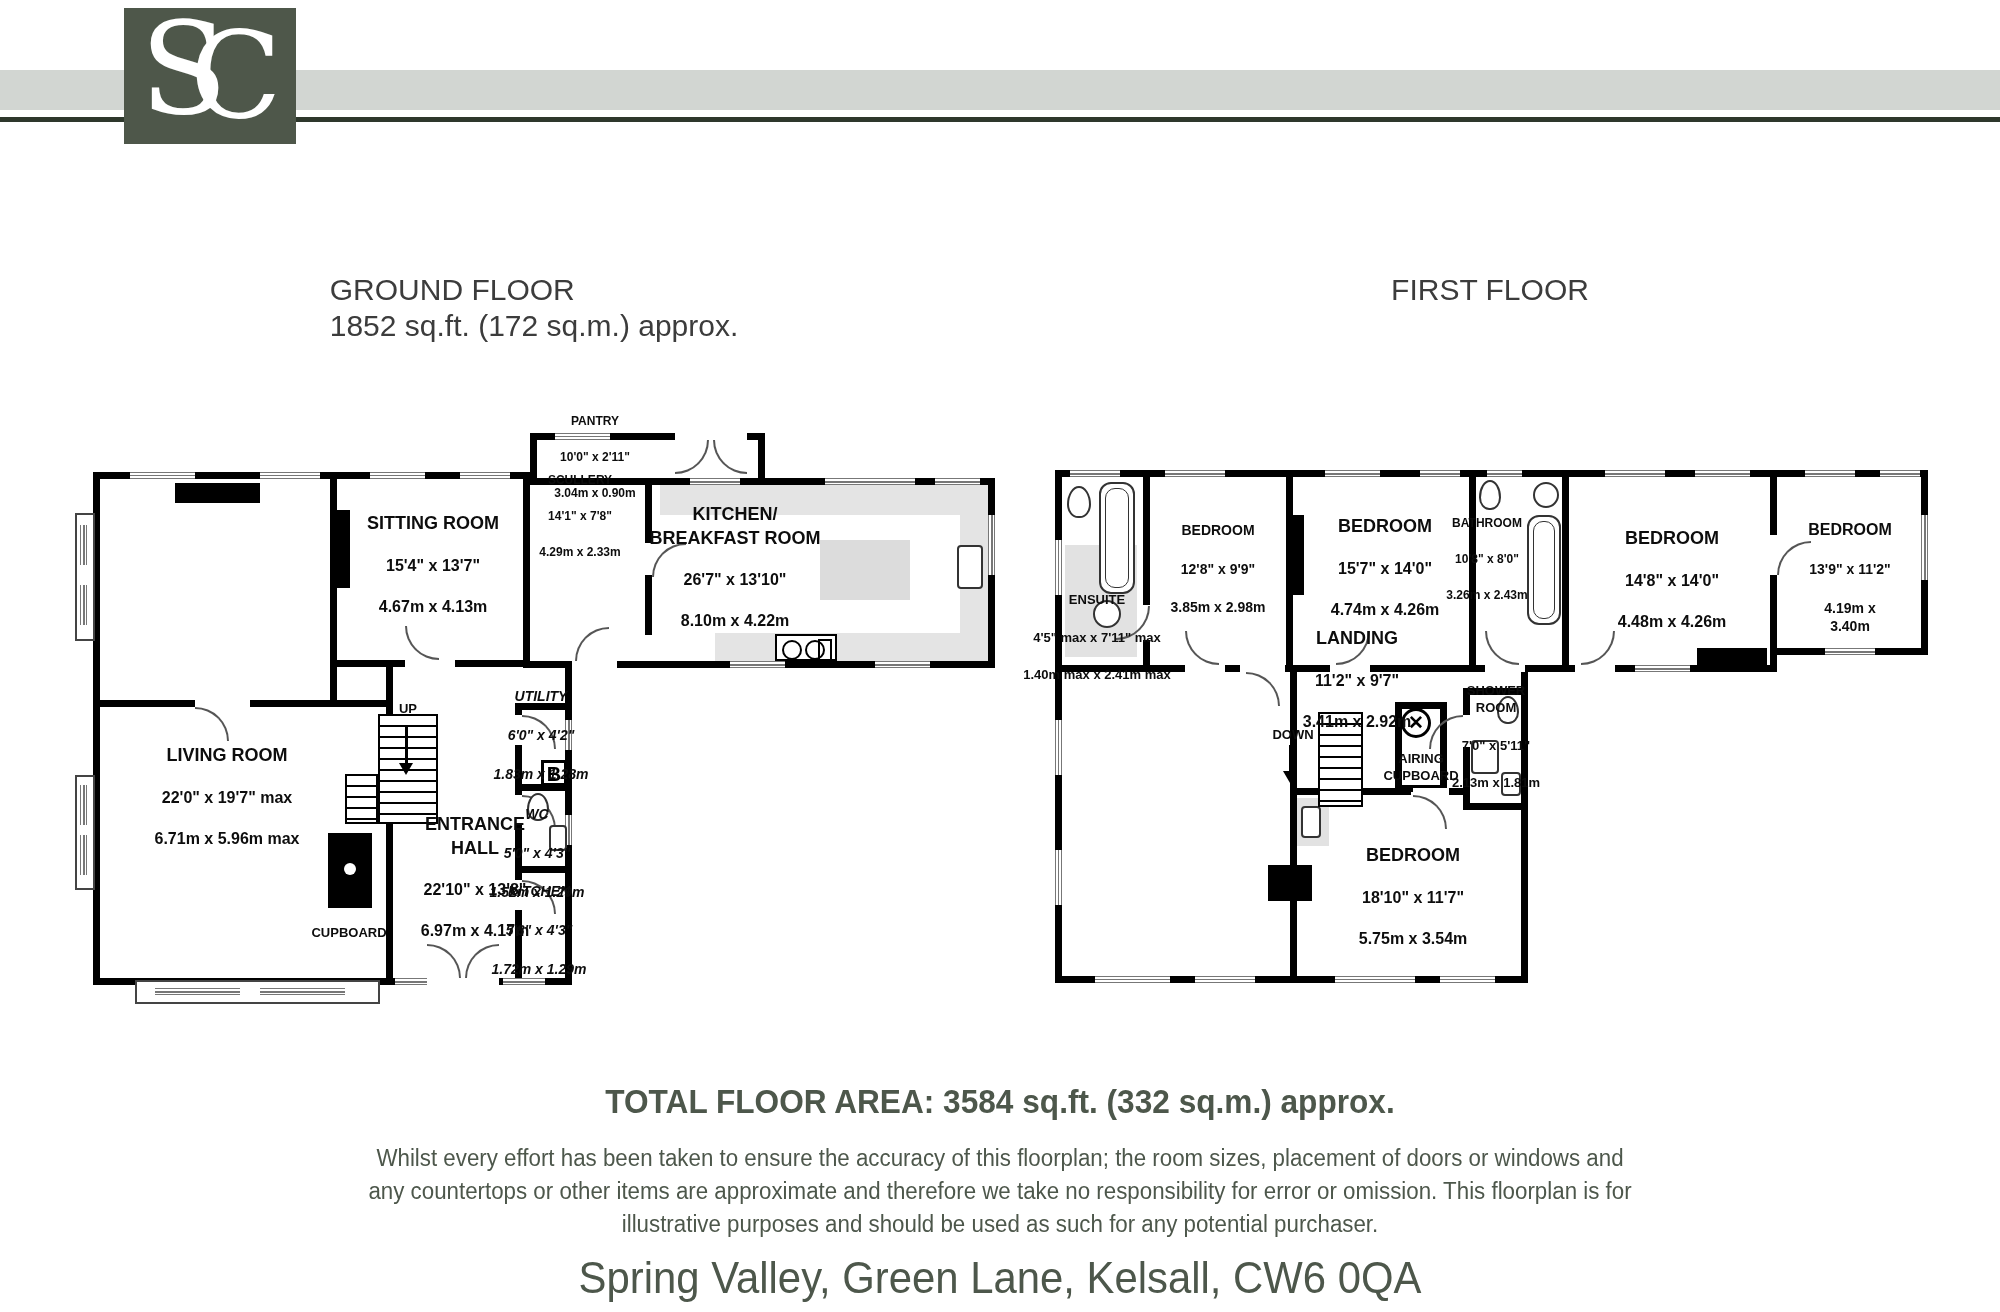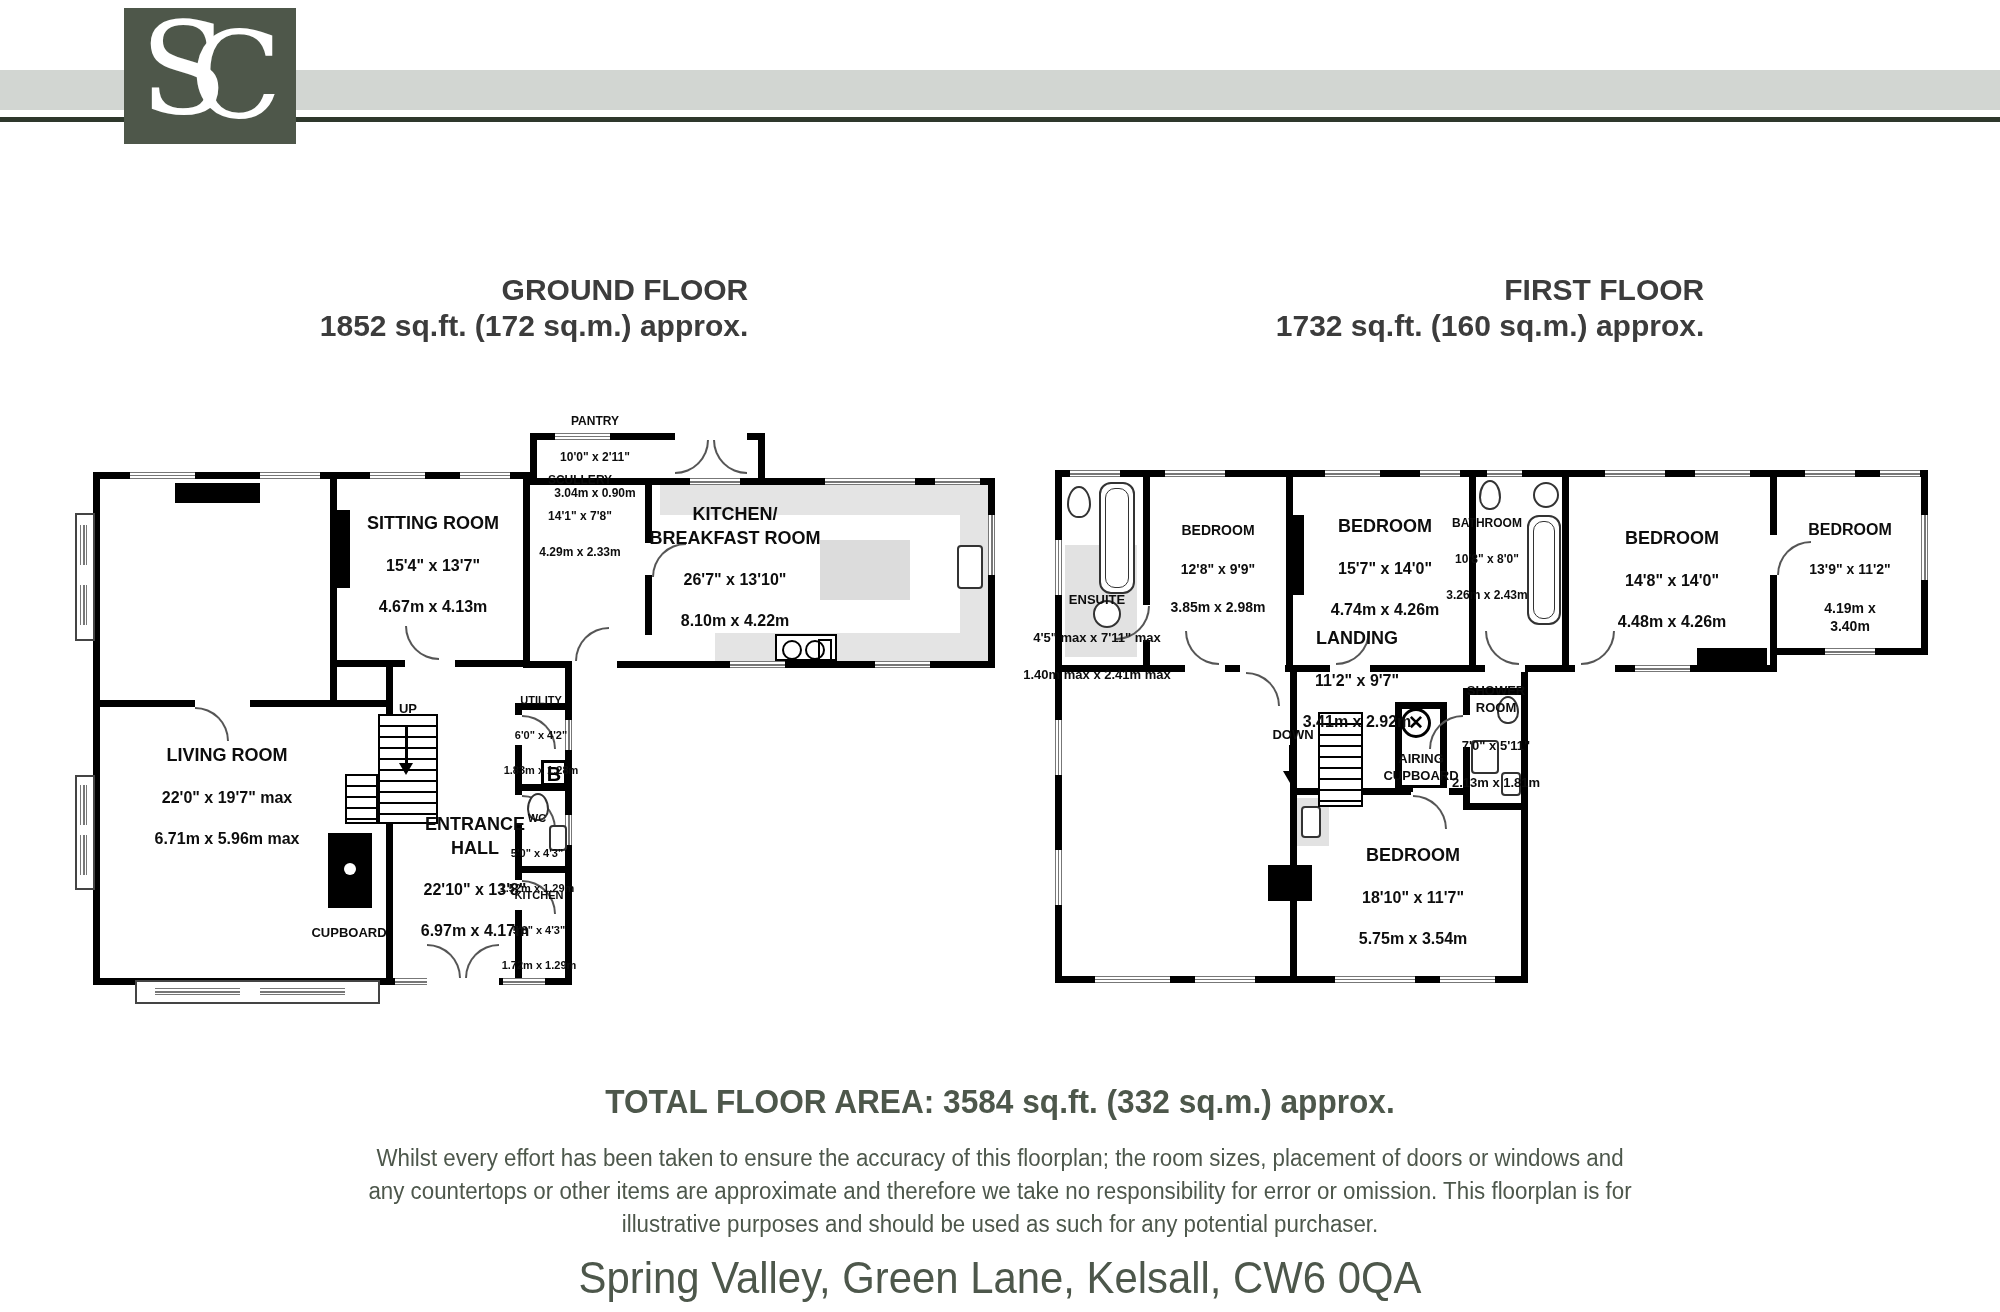--- a/index.html
+++ b/index.html
@@ -31,23 +31,23 @@
   .hob:before{left:5px;} .hob:after{left:28px;}
   .hob .oven{position:absolute;right:3px;top:3px;width:10px;height:20px;border:2px solid #000;}
   .fan{position:absolute;border:3px solid #000;border-radius:50%;background:#fff;box-sizing:border-box;}
   .fan:before{content:"\2715";position:absolute;left:50%;top:50%;transform:translate(-50%,-52%);font-size:19px;font-weight:bold;color:#000;}
   .arr-stem{position:absolute;width:3px;background:#000;}
   .arr-head{position:absolute;width:0;height:0;border-left:7px solid transparent;border-right:7px solid transparent;border-top:12px solid #000;}
   .lbl{position:absolute;transform:translate(-50%,-50%);text-align:center;font-weight:700;color:#0d0d0d;
        white-space:pre-line;line-height:1.28;}
   .lbl .nm,.lbl .dim{display:block;}
   .s18{font-size:18px;} .s16{font-size:16px;} .s14{font-size:14px;} .s12{font-size:12px;}
-  .s9{font-size:11px;line-height:1.3;} .s7{font-size:13px;line-height:1.3;}
-  .floor-title{position:absolute;transform:translateX(-50%);text-align:right;color:#3c3c3c;
-               font-size:30px;line-height:36px;font-weight:700;}
+  .s9{font-size:14px;line-height:1.3;font-style:italic;} .s7{font-size:13px;line-height:1.3;}
+  .floor-title{position:absolute;transform:translateX(-50%);text-align:left;color:#3c3c3c;
+               font-size:30px;line-height:36px;font-weight:400;}
   .footer-text{position:absolute;left:50%;color:#4d574b;text-align:center;}
   #logo{position:absolute;left:124px;top:8px;width:172px;height:136px;z-index:5;}
   #logo .lg-letter{position:absolute;color:#fff;font-family:"DejaVu Serif",serif;font-weight:400;}
   .bbox{position:absolute;border:3px solid #000;background:#fff;box-sizing:border-box;
         font-size:20px;font-weight:700;text-align:center;color:#000;}
 </style>
 </head>
 <body>
 
 <div class="abs" style="left:0;top:70px;width:2000px;height:40px;background:#d2d6d2;"></div>
@@ -56,21 +56,20 @@
   <span class="lg-letter" style="left:16px;top:-14px;font-size:128px;">S</span>
   <span class="lg-letter" style="left:66px;top:-2px;font-size:120px;">C</span>
 </div>
 
 <div class="floor-title" style="left:534px;top:272px;">
   <div>GROUND FLOOR</div>
   <div>1852 sq.ft. (172 sq.m.) approx.</div>
 </div>
 <div class="floor-title" style="left:1490px;top:272px;">
   <div>FIRST FLOOR</div>
-  <div>1732 sq.ft. (160 sq.m.) approx.</div>
 </div>
 
 <div class="abs" id="gf" style="left:75px;top:425px;width:940px;height:600px;">
 
   <div class="room" style="left:18px;top:47px;width:244px;height:235px;"></div>
   <div class="room" style="left:255px;top:47px;width:200px;height:195px;"></div>
   <div class="room" style="left:18px;top:275px;width:300px;height:285px;"></div>
   <div class="room" style="left:311px;top:235px;width:186px;height:325px;"></div>
   <div class="room" style="left:455px;top:8px;width:235px;height:52px;"></div>
   <div class="room" style="left:448px;top:53px;width:472px;height:190px;"></div>

